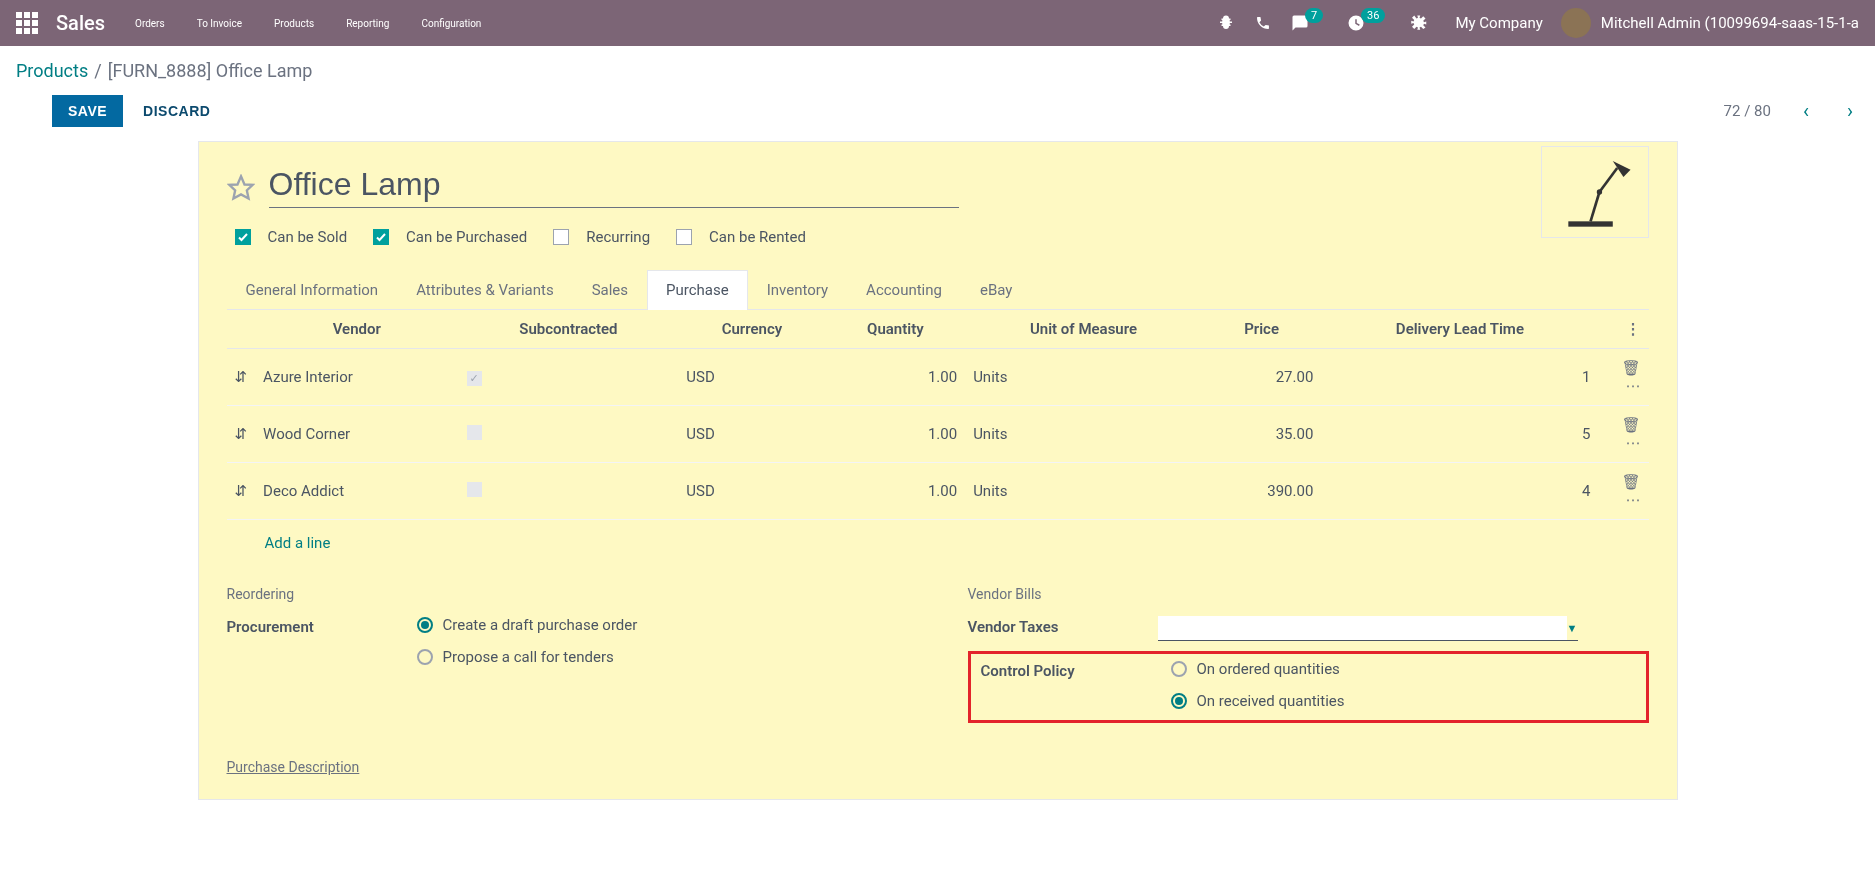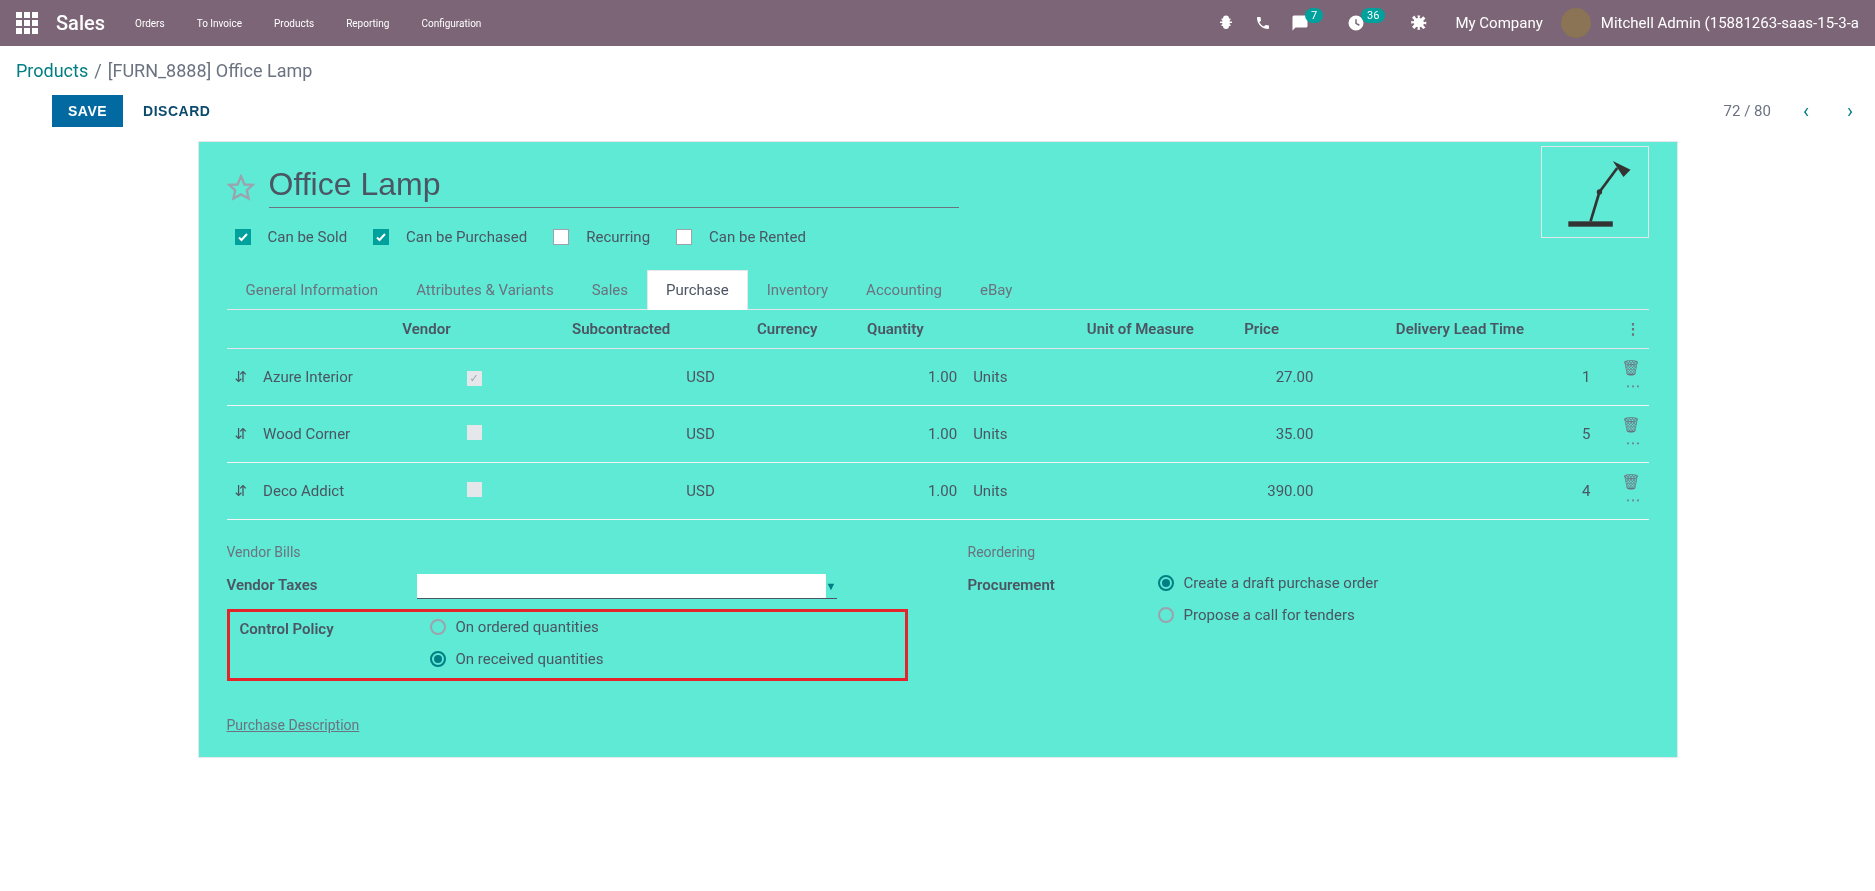--- a/index.html
+++ b/index.html
@@ -22,40 +22,40 @@
   .breadcrumb-row .bc-sep { font-size: 18px; margin: 0 6px; color: #6B7280; }
   .breadcrumb-row .bc-current { font-size: 18px; color: #6B7280; }
 
   .actions-row { display: flex; align-items: center; padding: 6px 16px 14px; }
   .btn-save { background: #0369a1; color: #fff; border: none; padding: 8px 16px; font-weight: 600; font-size: 14px; cursor: pointer; letter-spacing: 0.5px; margin-left: 36px; }
   .btn-discard { color: #0c4a6e; background: none; border: none; font-weight: 600; font-size: 14px; margin-left: 20px; cursor: pointer; letter-spacing: 0.5px; }
   .actions-row .spacer { flex: 1; }
   .pager { display: flex; align-items: center; gap: 26px; color: #6B7280; font-size: 15px; }
   .pager-arrow { color: #017E84; cursor: pointer; font-size: 20px; padding: 0 6px; }
 
-  .sheet { background: #5eead4; border: 1px solid #E5E7EB; margin: 0 auto; max-width: 1480px; padding: 24px 28px; position: relative; }
+  .sheet { background: #fef9c3; border: 1px solid #E5E7EB; margin: 0 auto; max-width: 1480px; padding: 24px 28px; position: relative; }
   .sheet-header { display: flex; align-items: flex-start; gap: 14px; margin-bottom: 20px; }
   .star-icon { width: 28px; height: 28px; color: #9CA3AF; cursor: pointer; margin-top: 8px; }
   .product-title-input { font-size: 32px; font-weight: 500; color: #4B5563; border: none; border-bottom: 1px solid #6B7280; outline: none; width: 690px; padding-bottom: 4px; background: transparent; }
   .product-image-box { position: absolute; top: 4px; right: 28px; width: 108px; height: 92px; border: 1px solid #E5E7EB; display: flex; align-items: center; justify-content: center; }
 
   .checkbox-row { display: flex; gap: 26px; margin-bottom: 24px; padding-left: 8px; }
   .cb-item { display: flex; align-items: center; gap: 17px; cursor: pointer; font-size: 15px; color: #4B5563; }
   .cb-box { width: 16px; height: 16px; border: 1px solid #00A09D; display: flex; align-items: center; justify-content: center; background: #fff; }
   .cb-box.checked { background: #00A09D; }
   .cb-box.unchecked { border-color: #9CA3AF; }
   .cb-box svg { width: 12px; height: 12px; }
 
   .tabs { display: flex; border-bottom: 1px solid #E5E7EB; }
   .tab { padding: 10px 18px; font-size: 15px; color: #6B7280; cursor: pointer; border: 1px solid transparent; border-bottom: none; }
   .tab.active { border-color: #E5E7EB; border-top: 1px solid #E5E7EB; background: #fff; position: relative; color: #4B5563; }
   .tab.active::after { content: ""; position: absolute; left: 0; right: 0; bottom: -1px; height: 1px; background: #fff; }
 
   table.vendor-table { width: 100%; border-collapse: collapse; margin-top: 0; }
-  table.vendor-table th { text-align: right; padding: 10px 8px; font-weight: 600; color: #4B5563; border-bottom: 1px solid #E5E7EB; font-size: 15px; }
+  table.vendor-table th { text-align: center; padding: 10px 8px; font-weight: 600; color: #4B5563; border-bottom: 1px solid #E5E7EB; font-size: 15px; }
   table.vendor-table th.right { text-align: center; }
   table.vendor-table td { padding: 10px 8px; border-bottom: 1px solid #F3F4F6; font-size: 15px; color: #4B5563; }
   table.vendor-table td.right { text-align: right; }
   .handle { color: #9CA3AF; cursor: grab; font-size: 12px; width: 18px; }
   .mini-check { width: 15px; height: 15px; background: #E5E7EB; display: inline-flex; align-items: center; justify-content: center; }
   .mini-check.on::after { content: "✓"; font-size: 11px; color: #9CA3AF; }
   .trash-icon { color: #6B7280; cursor: pointer; margin-left: 4px; }
   .kebab { color: #6B7280; cursor: pointer; }
   .add-line { color: #017E84; cursor: pointer; padding: 14px 8px 10px 38px; font-size: 15px; }
 
@@ -121,21 +121,21 @@
     <span class="badge">36</span>
   </div>
   <div class="nav-icon">
       <svg width="18" height="18" viewBox="0 0 24 24" fill="currentColor">
         <path d="M22 18l-3-3 1-2 3 1v-4l-3 1-1-2 3-3-3-3-3 3-2-1 1-3H11l1 3-2 1L7 2 4 5l3 3-1 2-3-1v4l3-1 1 2-3 3 3 3 3-3 2 1-1 3h4l-1-3 2-1 3 3z"></path>
       </svg>
     </div>
   <div class="company">My Company</div>
   <div class="user">
     <span class="avatar"></span>
-    <span>Mitchell Admin (15881263-saas-15-3-a</span>
+    <span>Mitchell Admin (10099694-saas-15-1-a</span>
   </div>
 </div>
 
 <div class="breadcrumb-row">
   <span class="bc-link">Products</span>
   <span class="bc-sep">/</span>
   <span class="bc-current">[FURN_8888] Office Lamp</span>
 </div>
 
 <div class="actions-row">
@@ -247,22 +247,40 @@
           <td><span class="mini-check "></span></td>
           <td>USD</td>
           <td class="right">1.00</td>
           <td>Units</td>
           <td class="right">390.00</td>
           <td class="right">4</td>
           <td class="right"><span class="trash-icon">🗑</span> <span class="kebab">⋯</span></td>
         </tr>
       </tbody>
   </table>
+  <div class="add-line">Add a line</div>
 
   <div class="form-sections">
+    <div class="form-col">
+      <div class="section-title">Reordering</div>
+      <div class="field-row">
+        <div class="field-label">Procurement</div>
+        <div class="radio-group">
+          <label class="radio-item">
+            <span class="radio-circle selected"></span>
+            <span>Create a draft purchase order</span>
+          </label>
+          <label class="radio-item">
+            <span class="radio-circle"></span>
+            <span>Propose a call for tenders</span>
+          </label>
+        </div>
+      </div>
+    </div>
+
     <div class="form-col">
       <div class="section-title">Vendor Bills</div>
       <div class="field-row">
         <div class="field-label">Vendor Taxes</div>
         <div class="vendor-taxes-wrap">
           <input type="text" style="">
           <span class="caret-down">▼</span>
         </div>
       </div>
       <div class="highlight-box">
@@ -274,33 +292,16 @@
               <span>On ordered quantities</span>
             </label>
             <label class="radio-item">
               <span class="radio-circle selected"></span>
               <span>On received quantities</span>
             </label>
           </div>
         </div>
       </div>
     </div>
-
-    <div class="form-col">
-      <div class="section-title">Reordering</div>
-      <div class="field-row">
-        <div class="field-label">Procurement</div>
-        <div class="radio-group">
-          <label class="radio-item">
-            <span class="radio-circle selected"></span>
-            <span>Create a draft purchase order</span>
-          </label>
-          <label class="radio-item">
-            <span class="radio-circle"></span>
-            <span>Propose a call for tenders</span>
-          </label>
-        </div>
-      </div>
-    </div>
   </div>
 
   <div class="purchase-desc-title">Purchase Description</div>
 </div>
 
 </body></html>

